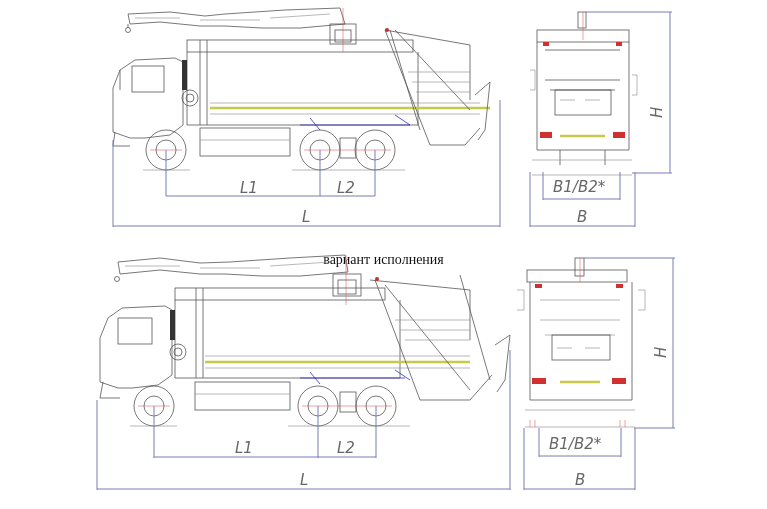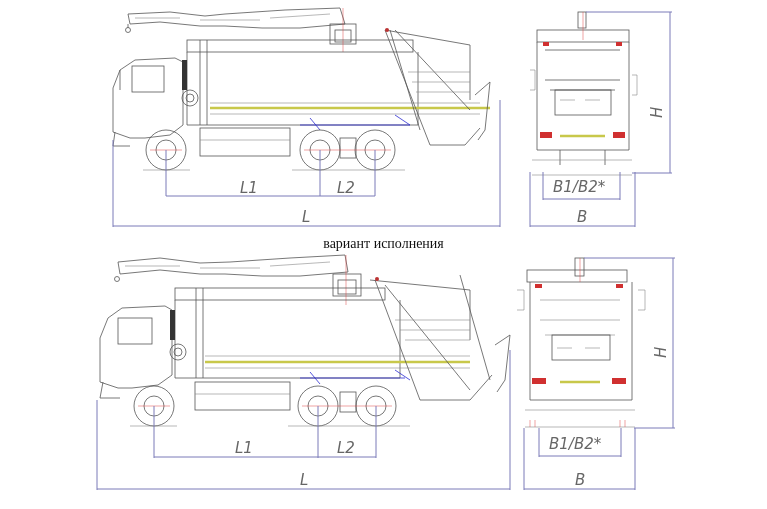--- a/index.html
+++ b/index.html
@@ -1,18 +1,18 @@
 <!DOCTYPE html>
 <html><head>
 <meta charset="utf-8">
 <style>
   html,body{margin:0;padding:0;background:#fff;}
   body{width:767px;height:509px;position:relative;overflow:hidden;font-family:"Liberation Serif","DejaVu Serif",serif;}
   #drawing{position:absolute;left:0;top:0;width:767px;height:509px;}
-  .caption{position:absolute;left:0;width:767px;text-align:center;top:236px;font-size:14px;color:#111;}
+  .caption{position:absolute;left:0;width:767px;text-align:center;top:252px;font-size:14px;color:#111;}
   .dimtxt{font-family:"DejaVu Sans",sans-serif;font-style:italic;font-size:15px;fill:#666;}
   .ln{stroke:#555;fill:none;stroke-width:0.8;}
   .lt{stroke:#888;fill:none;stroke-width:0.6;}
   .dim{stroke:#7a7ab8;fill:none;stroke-width:1;}
   .blue{stroke:#2b2bd0;fill:none;stroke-width:0.8;}
   .red{stroke:#d44;fill:none;stroke-width:0.5;}
   .yel{stroke:#c8c84a;stroke-width:2.5;fill:none;}
 </style>
 </head>
 <body>

